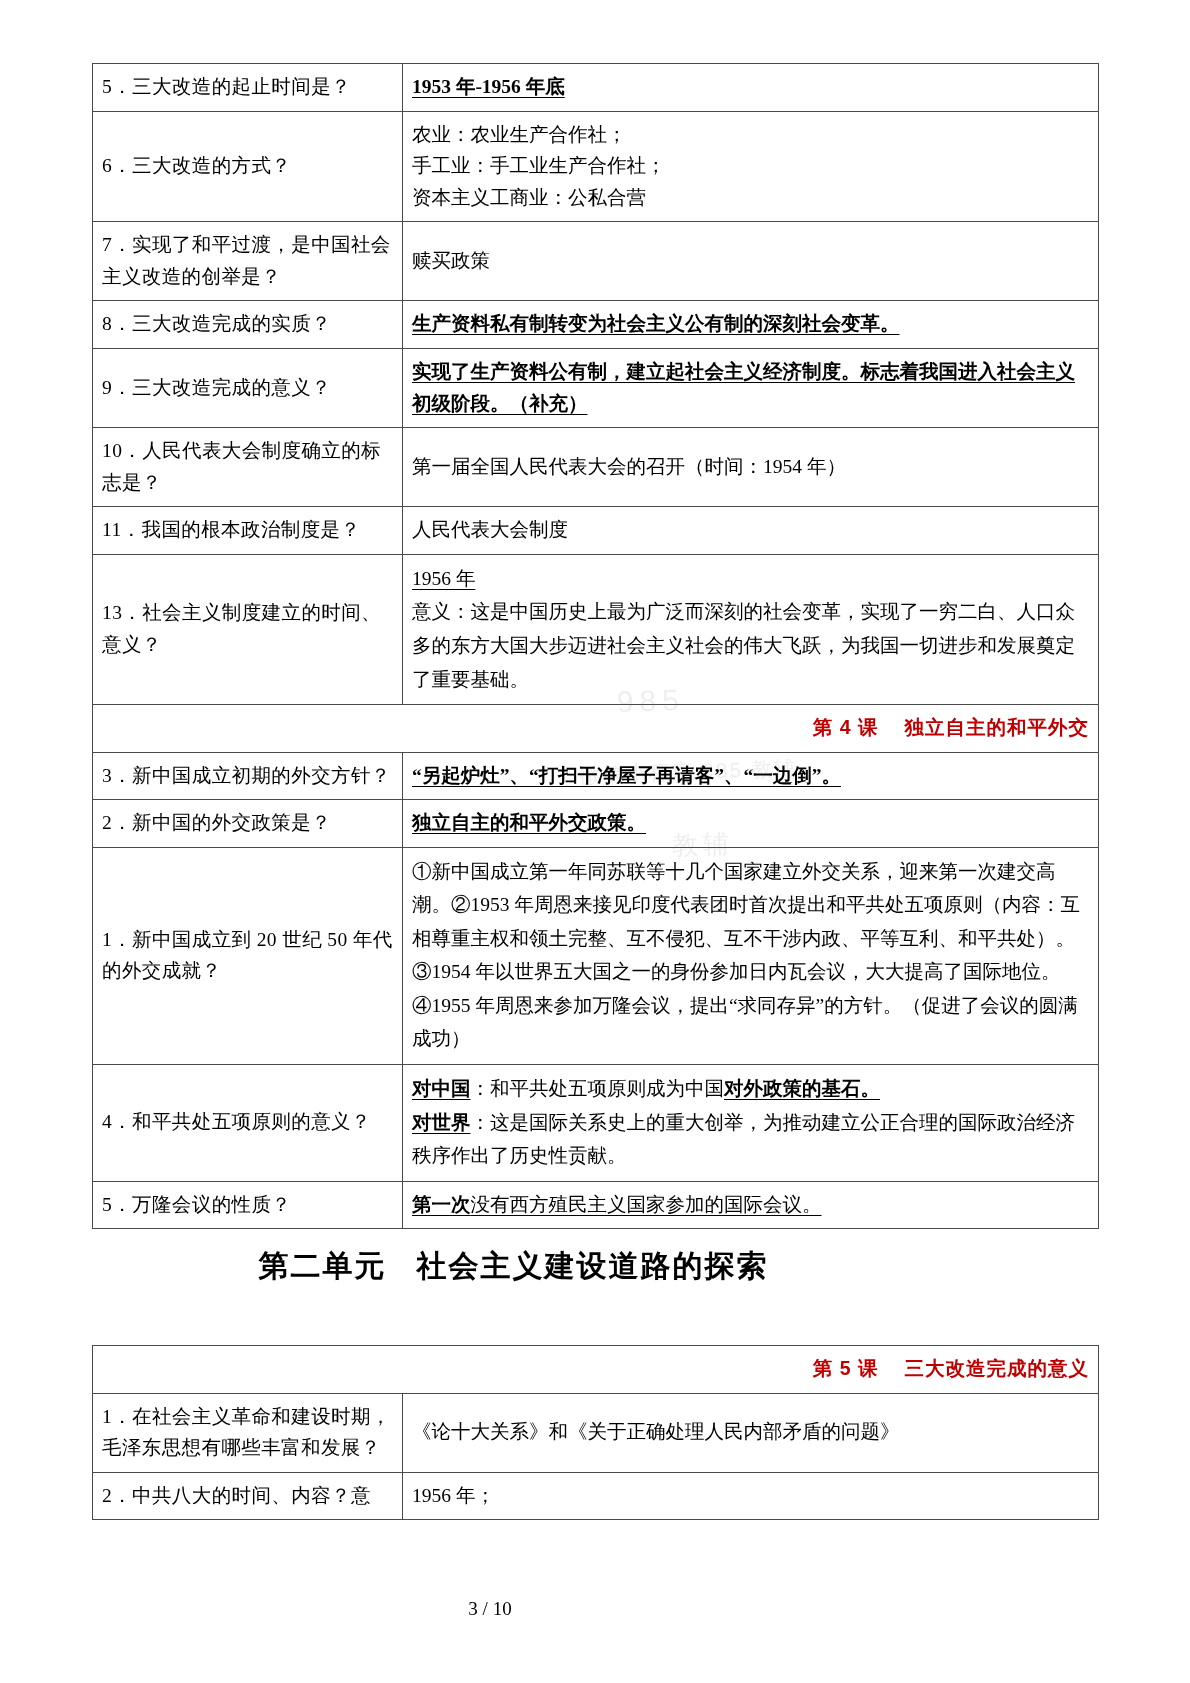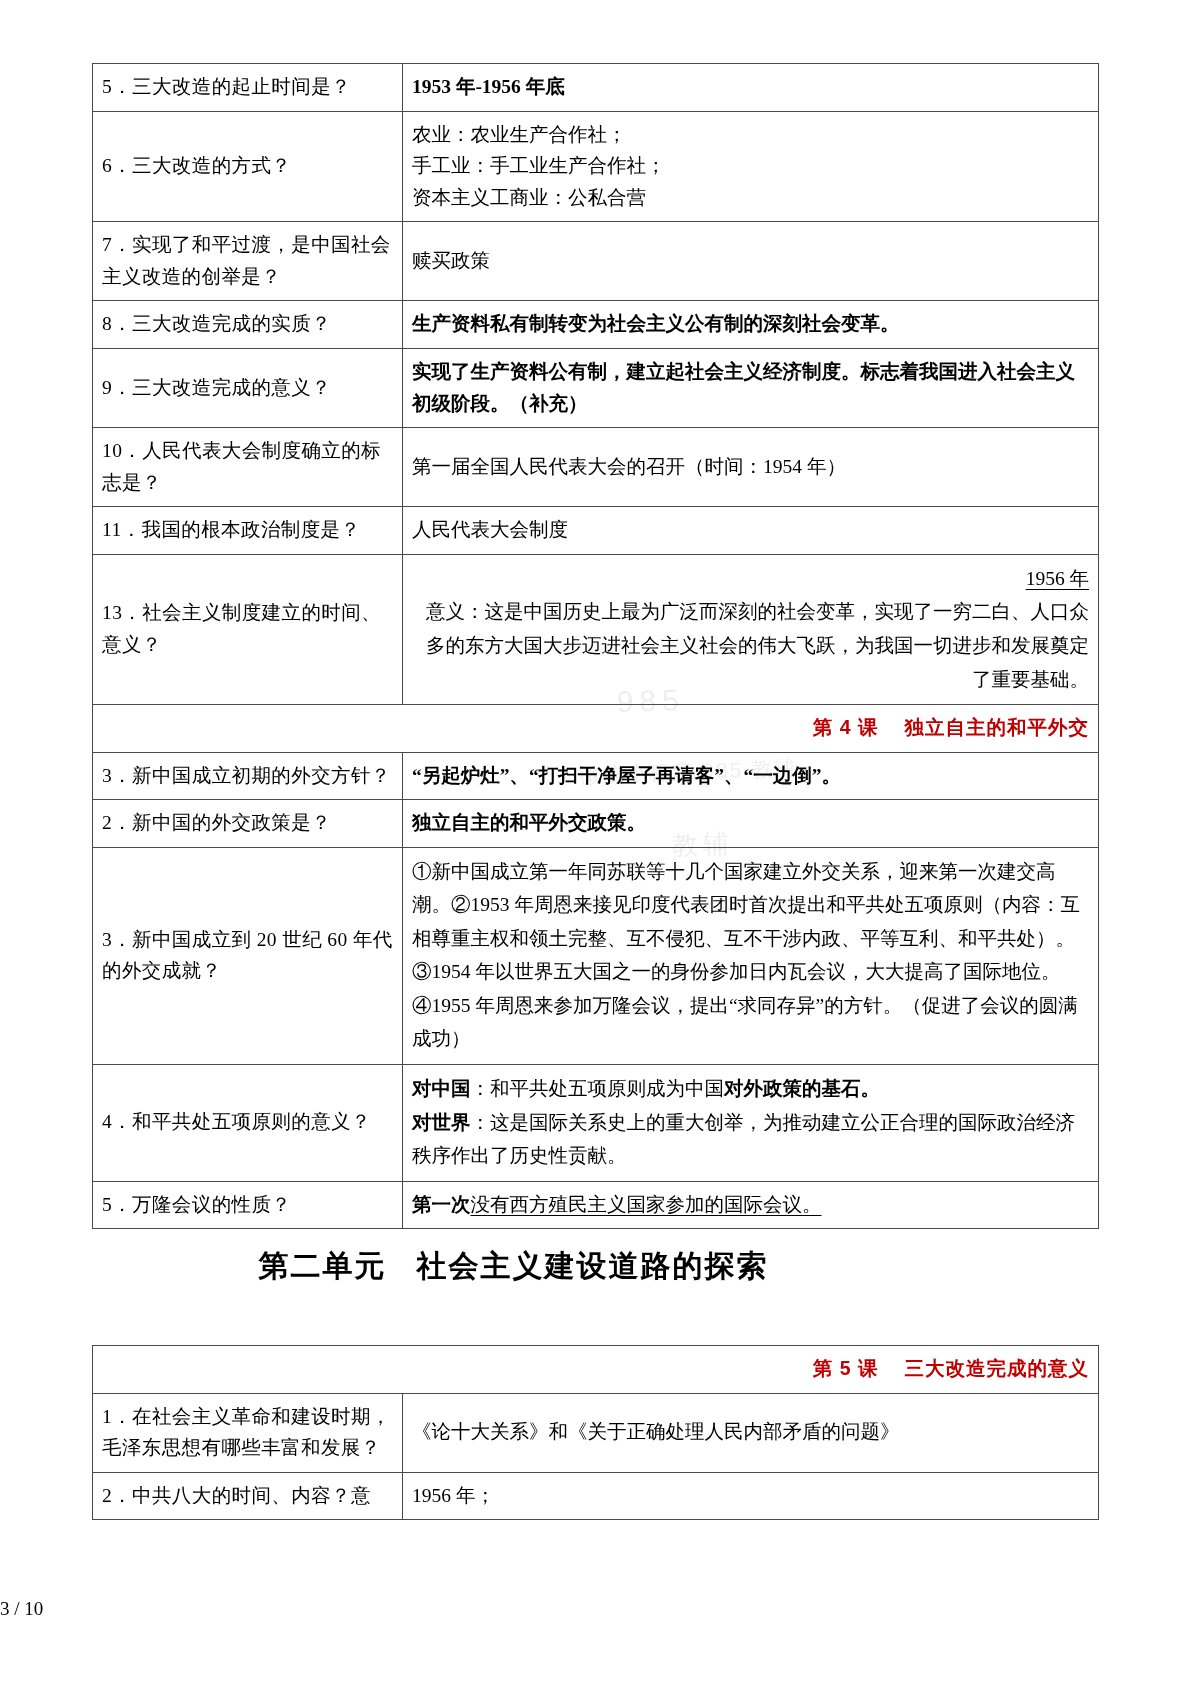--- a/index.html
+++ b/index.html
@@ -70,24 +70,25 @@
     font-size: 19.5px;
     letter-spacing: .4px;
   }
   .a {
     font-family: "Liberation Serif", "DejaVu Serif", serif;
     font-size: 19.5px;
   }
   .a.tall { line-height: 1.72; }
   .bold-u {
     font-weight: bold;
+    text-decoration: underline;
     text-underline-offset: 4px;
   }
   .u-only { text-decoration: underline; text-underline-offset: 4px; }
-  .vtop { vertical-align: top; text-align: right; }
+  .vtop { vertical-align: top; }
 
   .lesson-head {
     text-align: right;
     font-weight: bold;
     font-size: 23px;
     color: #c00000;
     letter-spacing: 1px;
     padding: 11px 0 12px 0;
     font-family: "Liberation Sans", "DejaVu Sans", sans-serif;
   }
@@ -106,20 +107,21 @@
     font-family: "Liberation Sans", "DejaVu Sans", sans-serif;
     z-index: 2;
   }
   .unit-title .sp { display: inline-block; width: 30px; }
 
   .pagenum {
     position: absolute;
     left: 0;
     top: 1598px;
     width: 980px;
+    text-align: center;
     font-size: 19px;
     color: #000000;
     z-index: 2;
     font-family: "Liberation Serif", "DejaVu Serif", serif;
   }
   .nowrap { white-space: nowrap; }
 </style>
 </head>
 <body>
 
@@ -204,21 +206,21 @@
       </tr>
 
       <tr>
         <td class="q">2．新中国的外交政策是？</td>
         <td class="a">
           <span class="bold-u">独立自主的和平外交政策。</span>
         </td>
       </tr>
 
       <tr>
-        <td class="q">3．新中国成立到 20 世纪 60 年代的外交成就？</td>
+        <td class="q">1．新中国成立到 20 世纪 50 年代的外交成就？</td>
         <td class="a tall">①新中国成立第一年同苏联等十几个国家建立外交关系，迎来第一次建交高潮。②1953 年周恩来接见印度代表团时首次提出和平共处五项原则（内容：互相尊重主权和领土完整、互不侵犯、互不干涉内政、平等互利、和平共处）。③1954 年以世界五大国之一的身份参加日内瓦会议，大大提高了国际地位。④1955 年周恩来参加万隆会议，提出“求同存异”的方针。（促进了会议的圆满成功）</td>
       </tr>
 
       <tr>
         <td class="q">4．和平共处五项原则的意义？</td>
         <td class="a tall">
           <div><span class="bold-u">对中国</span><span>：和平共处五项原则成为中国</span><span class="bold-u">对外政策的基石。</span></div>
           <div><span class="bold-u">对世界</span><span>：这是国际关系史上的重大创举，为推动建立公正合理的国际政治经济秩序作出了历史性贡献。</span></div>
         </td>
       </tr>

